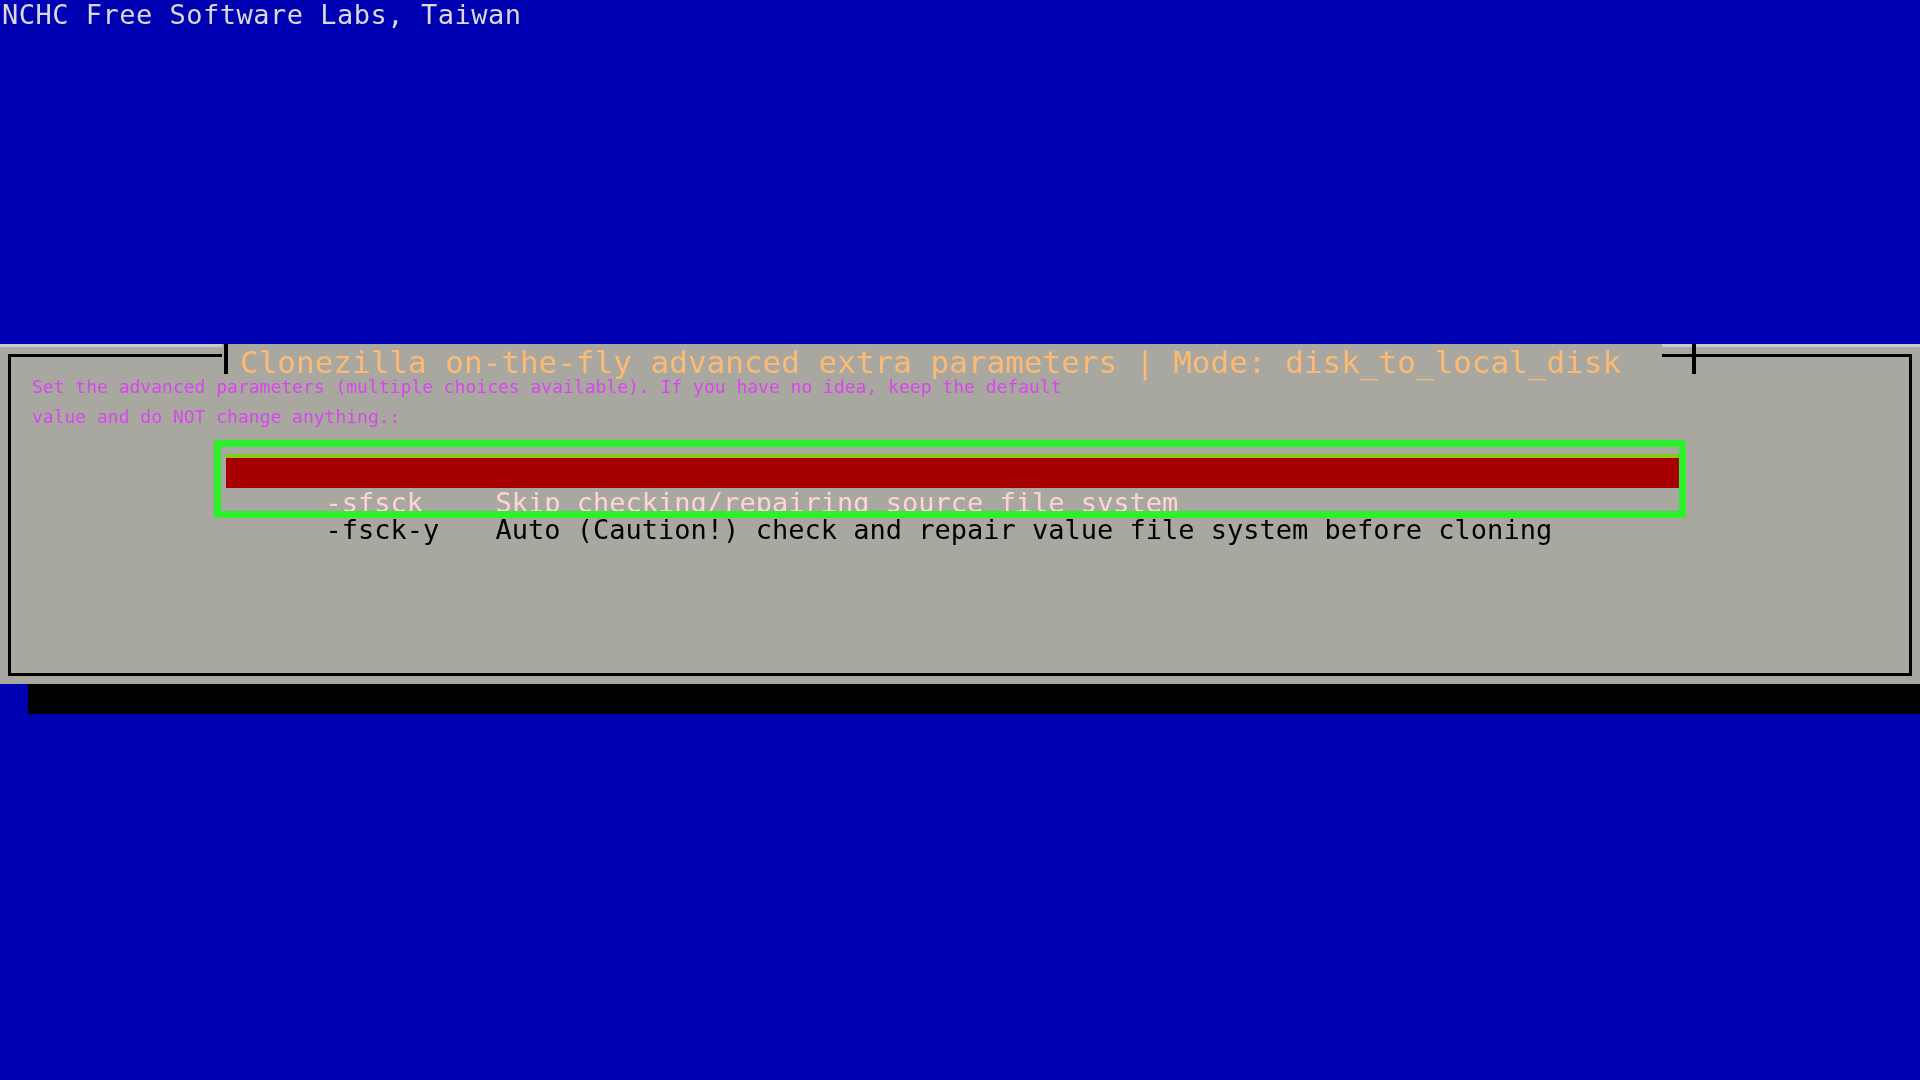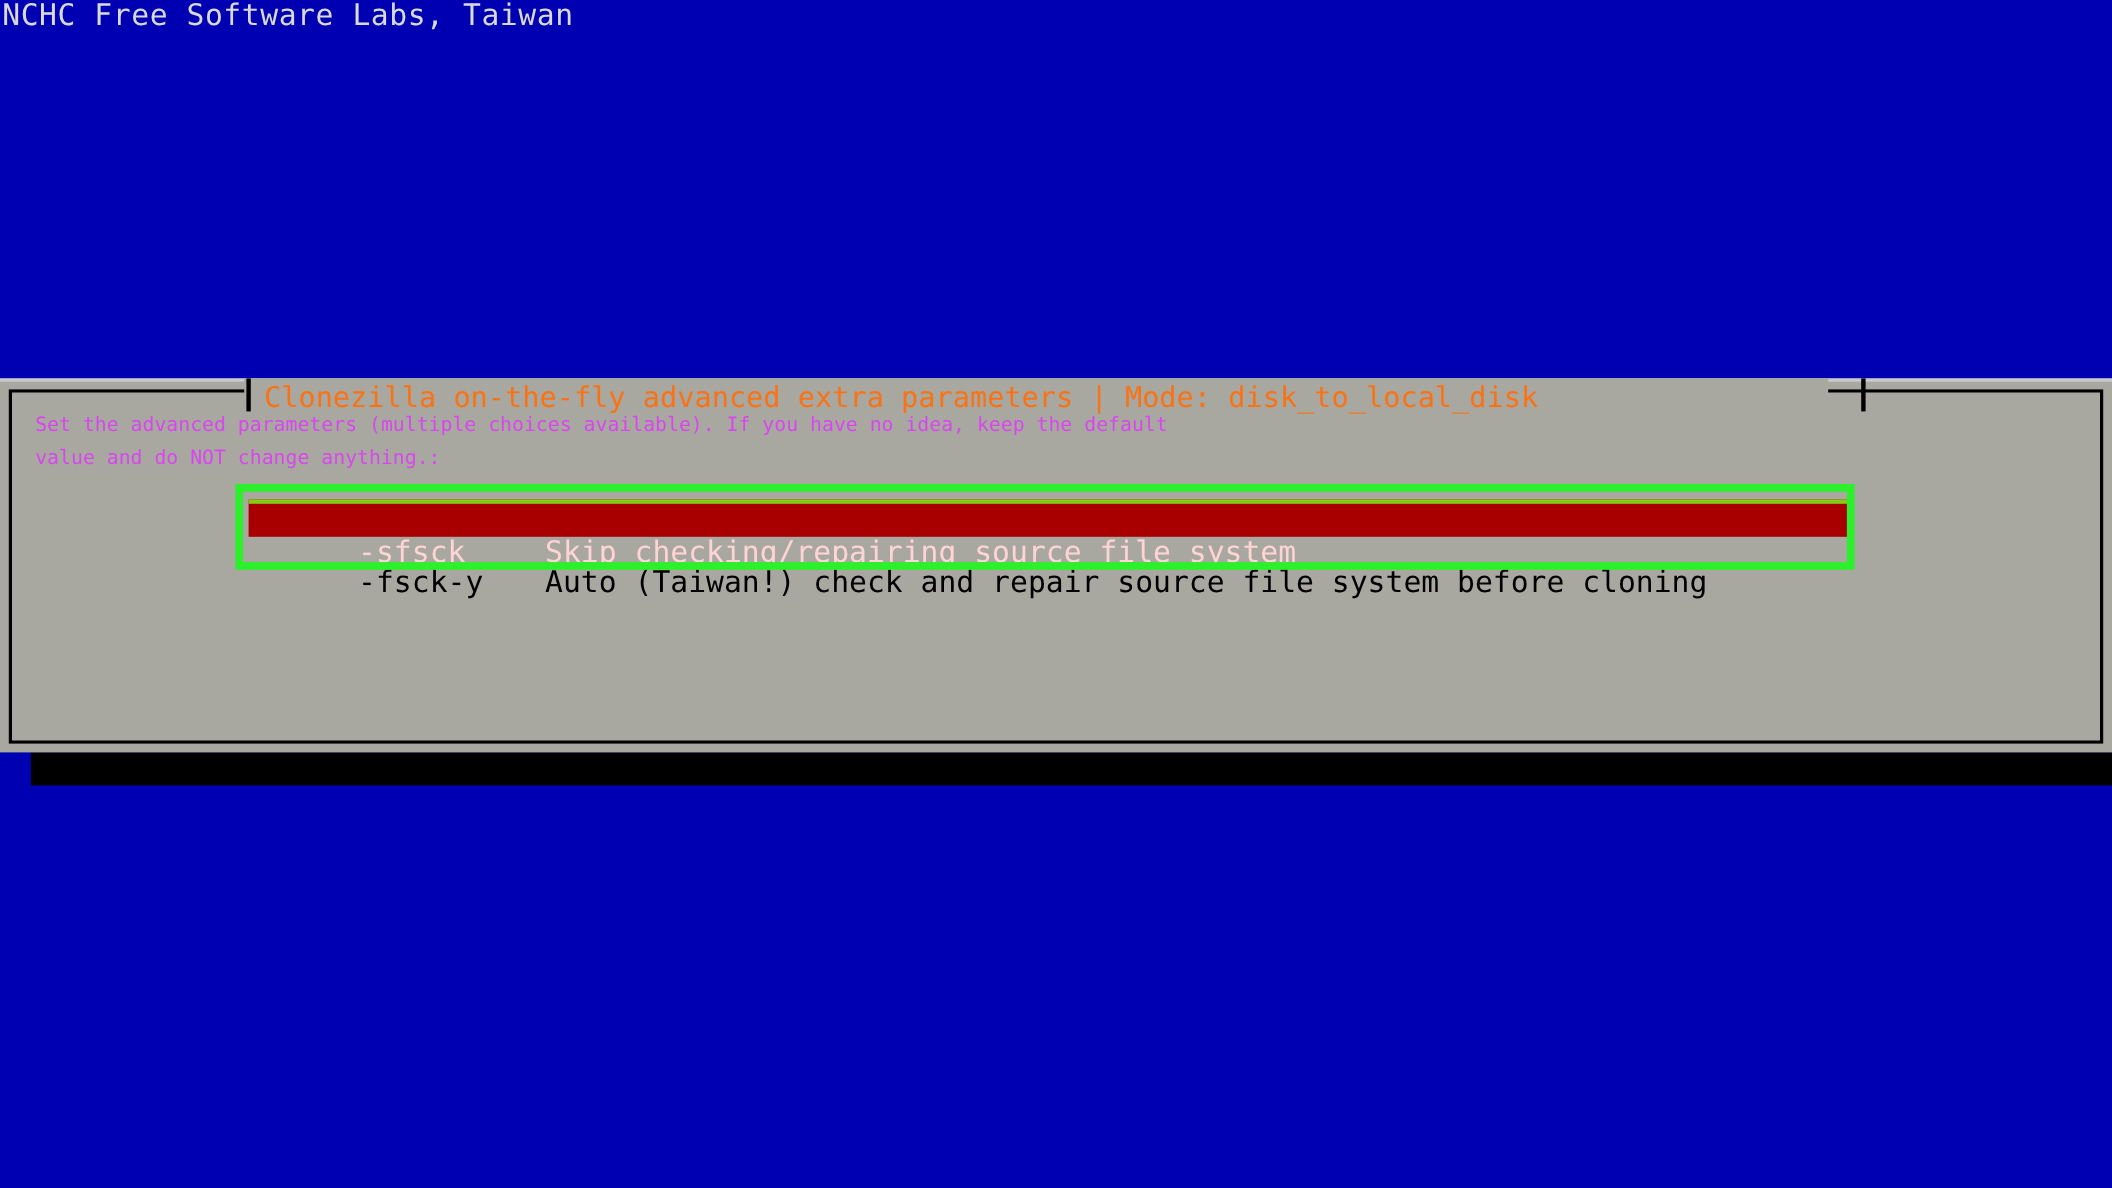--- a/index.html
+++ b/index.html
@@ -94,22 +94,22 @@
   #title-mask-main {
     left: 222px;
     width: 1440px;
   }
   #title-text {
     position: absolute;
     left: 240px;
     top: 346px;
     width: 1420px;
     height: 32px;
-    color: #f97316;
-    font-size: 26px;
+    color: #fdba74;
+    font-size: 31px;
     line-height: 32px;
     white-space: pre;
     z-index: 6;
     letter-spacing: 0px;
   }
   .title-tick {
     position: absolute;
     top: 344px;
     width: 4px;
     height: 30px;
@@ -223,20 +223,20 @@
   <div id="title-text">Clonezilla on-the-fly advanced extra parameters | Mode: disk_to_local_disk</div>
 
   <div id="prompt">Set the advanced parameters (multiple choices available). If you have no idea, keep the default
 value and do NOT change anything.:</div>
 
   <div id="option-list">
     <div class="option-row selected">
       <span class="opt-key">-sfsck</span><span>Skip checking/repairing source file system</span>
     </div>
     <div class="option-row">
-      <span class="opt-key">-fsck-y</span><span>Auto (Taiwan!) check and repair source file system before cloning</span>
+      <span class="opt-key">-fsck-y</span><span>Auto (Caution!) check and repair value file system before cloning</span>
     </div>
   </div>
 
   <div id="annotation-box"></div>
 
 
 </div>
 
 </body></html>

